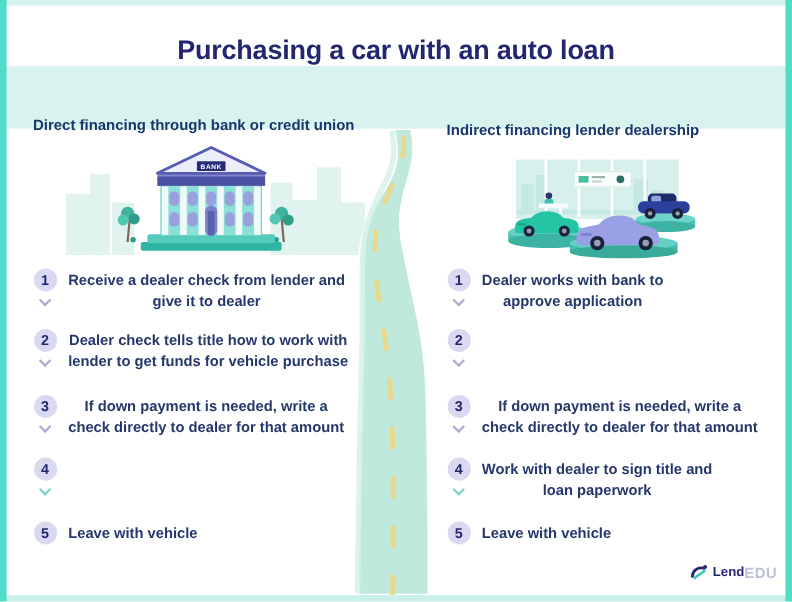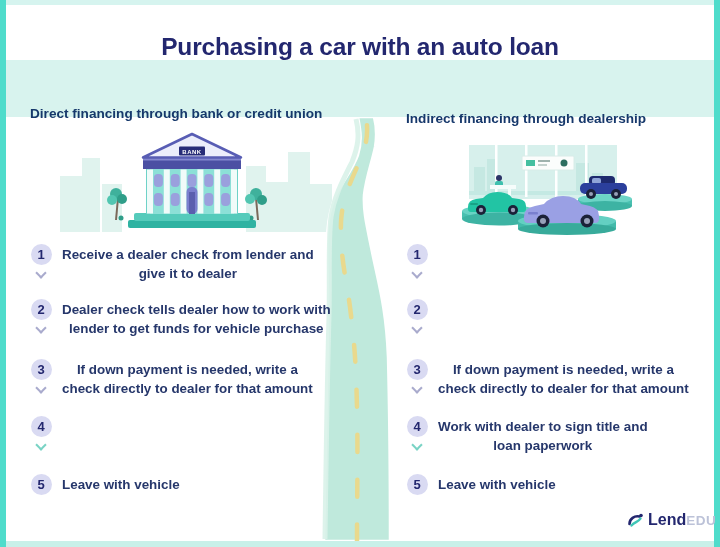--- a/index.html
+++ b/index.html
@@ -40,21 +40,21 @@
         border-bottom:2px solid #a9abcd;transform:rotate(45deg);}
   .chev.teal{border-color:#79d3c5;}
   .chev.hidden{visibility:hidden;}
   .step-text{
     margin-left:10px;font-size:13.4px;font-weight:bold;color:#26376b;
     line-height:1.4;white-space:pre-line;padding-top:2px;text-align:center;
   }
 
   .logo{position:absolute;left:626px;top:511px;display:flex;align-items:center;z-index:11;}
   .logo svg{margin-right:3px;}
-  .logo-bold{font-weight:800;font-size:16px;color:#23276f;}
+  .logo-bold{font-weight:800;font-size:12px;color:#23276f;}
   .logo-light{font-weight:bold;font-size:13.5px;color:#bcc2d8;letter-spacing:0.5px;}
 </style>
 </head>
 <body>
 
 <div class="frame">
 
   <div class="band"></div>
 
   <svg class="skyline" width="272" height="94" viewBox="0 0 272 94">
@@ -193,36 +193,36 @@
       <circle cx="93" cy="88" r="6.5" fill="#1b2138"></circle>
         <circle cx="93" cy="88" r="3" fill="#97a0b8"></circle>
       <circle cx="137" cy="88" r="6.5" fill="#1b2138"></circle>
         <circle cx="137" cy="88" r="3" fill="#97a0b8"></circle>
     </g>
   </svg>
 
   <h1 class="title">Purchasing a car with an auto loan</h1>
 
   <div class="col-header left">Direct financing through bank or credit union</div>
-  <div class="col-header right">Indirect financing through dealership</div>
+  <div class="col-header right">Indirect financing lender dealership</div>
 
   <div class="step l t1">
     <div class="badge-col">
         <div class="badge">1</div>
         <div class="chev"></div>
       </div>
     <div class="step-text">Receive a dealer check from lender and
 give it to dealer</div>
   </div>
   <div class="step l t2">
     <div class="badge-col">
         <div class="badge">2</div>
         <div class="chev"></div>
       </div>
-    <div class="step-text">Dealer check tells dealer how to work with
+    <div class="step-text">Dealer check tells title how to work with
 lender to get funds for vehicle purchase</div>
   </div>
   <div class="step l t3">
     <div class="badge-col">
         <div class="badge">3</div>
         <div class="chev"></div>
       </div>
     <div class="step-text">If down payment is needed, write a
 check directly to dealer for that amount</div>
   </div>
@@ -238,20 +238,22 @@
         <div class="chev hidden"></div>
       </div>
     <div class="step-text">Leave with vehicle</div>
   </div>
 
   <div class="step r t1">
     <div class="badge-col">
         <div class="badge">1</div>
         <div class="chev"></div>
       </div>
+    <div class="step-text">Dealer works with bank to
+approve application</div>
   </div>
   <div class="step r t2">
     <div class="badge-col">
         <div class="badge">2</div>
         <div class="chev"></div>
       </div>
   </div>
   <div class="step r t3">
     <div class="badge-col">
         <div class="badge">3</div>

